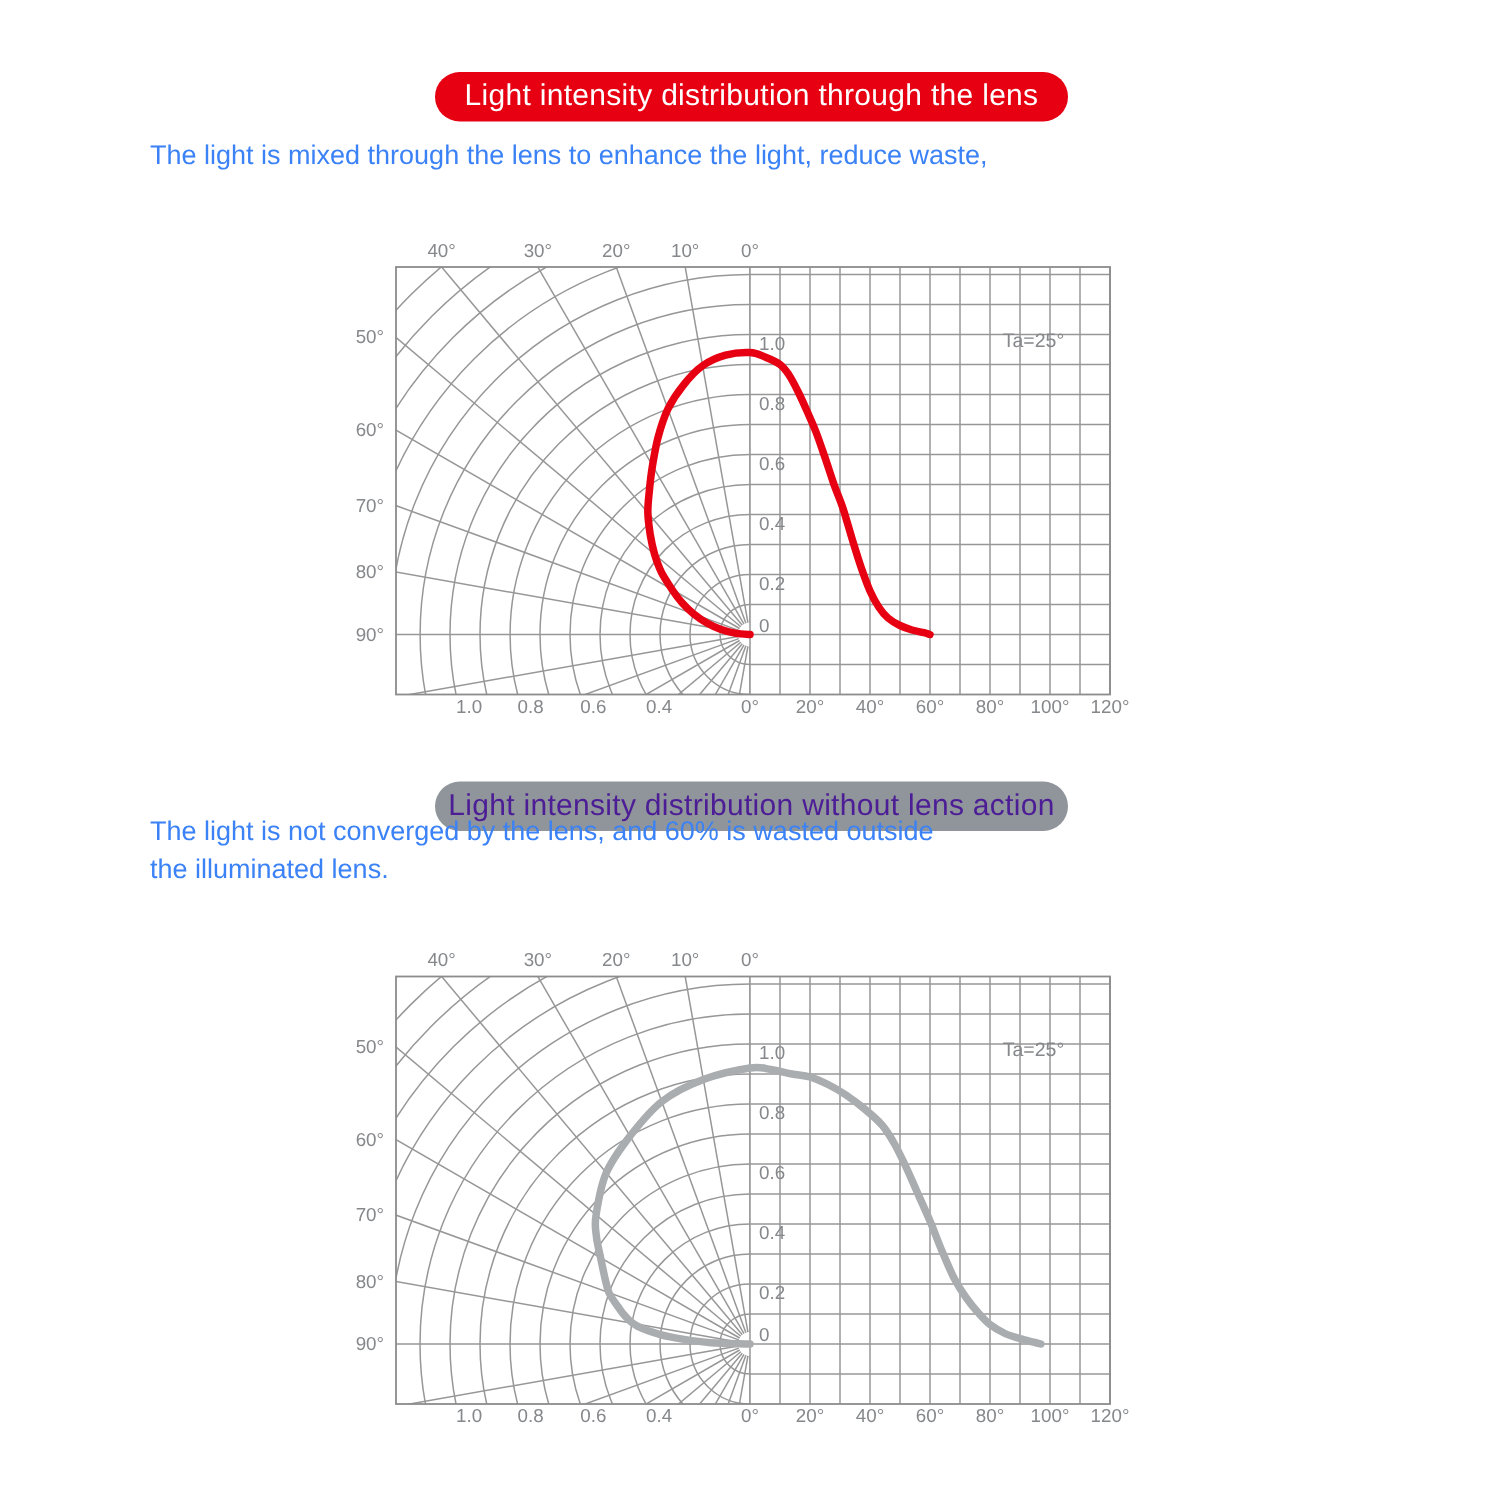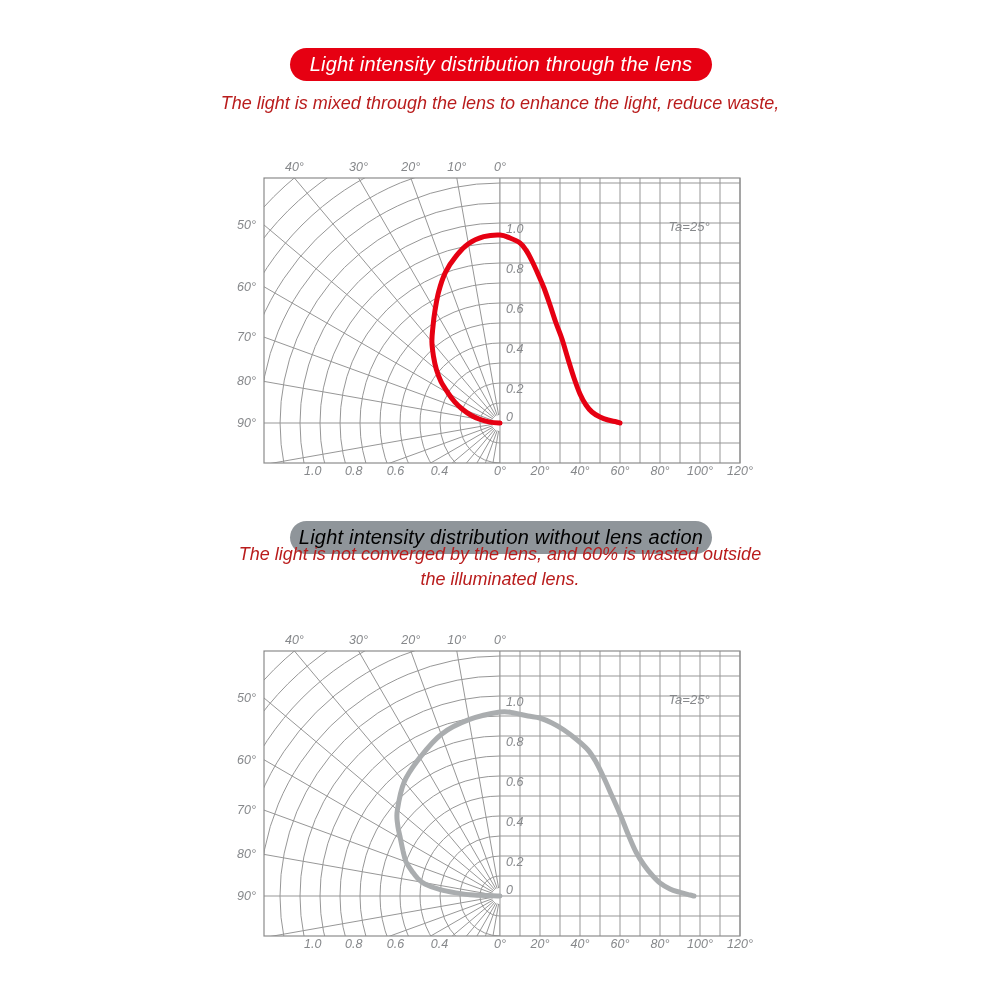--- a/index.html
+++ b/index.html
@@ -1,24 +1,24 @@
 <!DOCTYPE html>
 <html><head>
 <meta charset="utf-8">
 <style>
   html,body{margin:0;padding:0;background:#ffffff;}
   .page{position:relative;width:1000px;height:960px;background:#ffffff;overflow:hidden;
-        font-family:"Liberation Sans", sans-serif;font-style:italic;}
+        font-family:"Liberation Sans", sans-serif;}
   .banner{position:absolute;left:290px;width:422px;height:33px;border-radius:17px;
           display:flex;align-items:center;justify-content:center;
           color:#ffffff;font-size:20px;letter-spacing:.2px;}
   .banner-1{top:48px;}
   .banner-2{top:521px;}
-  .desc{position:absolute;left:100px;width:800px;text-align:center;
-        color:#b91c1c;font-size:18px;line-height:25px;}
+  .desc{position:absolute;left:100px;width:800px;text-align:left;
+        color:#3b82f6;font-size:18px;line-height:25px;}
   .desc-1{top:91px;}
   .desc-2{top:542px;}
   svg.charts{position:absolute;left:0;top:0;}
   svg text{font-family:"Liberation Sans", sans-serif;}
 </style>
 </head>
 <body>
 
 <div class="page">
 
@@ -234,21 +234,21 @@
           <text x="620" y="948" text-anchor="middle" font-size="12.5" fill="#86888b">60°</text>
           <text x="660" y="948" text-anchor="middle" font-size="12.5" fill="#86888b">80°</text>
           <text x="700" y="948" text-anchor="middle" font-size="12.5" fill="#86888b">100°</text>
           <text x="740" y="948" text-anchor="middle" font-size="12.5" fill="#86888b">120°</text>
           <text x="689" y="704" text-anchor="middle" font-size="13" fill="#86888b">Ta=25°</text>
         </g>
         <path d="M500.0,896.0C495.7,895.8,481.3,895.6,474.0,895.1C466.7,894.6,461.7,893.8,456.1,892.9C450.5,892.0,445.5,891.2,440.3,889.7C435.1,888.3,428.7,886.0,424.9,884.1C421.2,882.2,419.8,880.4,417.8,878.5C415.9,876.6,415.0,875.5,413.1,872.7C411.1,869.9,407.7,865.5,406.0,861.8C404.4,858.1,404.0,854.7,403.0,850.8C402.1,846.9,401.3,842.9,400.4,838.5C399.5,834.1,398.1,829.1,397.6,824.3C397.1,819.5,396.2,816.9,397.4,809.9C398.5,802.8,400.4,790.6,404.2,781.9C408.0,773.1,413.8,765.4,420.0,757.4C426.2,749.5,433.0,740.7,441.2,734.4C449.3,728.1,459.1,723.4,468.9,719.7C478.7,716.0,492.5,713.1,500.0,712.0C507.5,710.9,509.3,712.3,514.0,713.0C518.7,713.7,523.7,715.2,528.0,716.0C532.3,716.8,536.0,716.8,540.0,718.0C544.0,719.2,548.0,721.0,552.0,723.0C556.0,725.0,560.0,727.3,564.0,730.0C568.0,732.7,572.0,735.7,576.0,739.0C580.0,742.3,584.7,746.2,588.0,750.0C591.3,753.8,593.3,757.3,596.0,762.0C598.7,766.7,601.3,772.3,604.0,778.0C606.7,783.7,609.3,790.0,612.0,796.0C614.7,802.0,617.3,807.7,620.0,814.0C622.7,820.3,625.3,827.7,628.0,834.0C630.7,840.3,633.3,846.8,636.0,852.0C638.7,857.2,641.3,861.2,644.0,865.0C646.7,868.8,649.3,872.0,652.0,875.0C654.7,878.0,657.0,880.7,660.0,883.0C663.0,885.3,666.7,887.4,670.0,889.0C673.3,890.6,676.7,891.4,680.0,892.4C683.3,893.4,687.7,894.4,690.0,895.0C692.3,895.6,693.3,895.8,694.0,896.0" stroke="#aaadaf" stroke-width="5" fill="none" stroke-linecap="round" stroke-linejoin="round"></path>
       </g>
     </svg>
 
-  <div class="banner banner-2" style="background: rgb(143, 149, 154); color: #000000;">
+  <div class="banner banner-2" style="background: rgb(143, 149, 154); color: #4c1d95;">
     <span>Light intensity distribution without lens action</span>
   </div>
 
   <div class="desc desc-2">
     <div>The light is not converged by the lens, and 60% is wasted outside</div>
     <div>the illuminated lens.</div>
   </div>
 
 </div>
 

